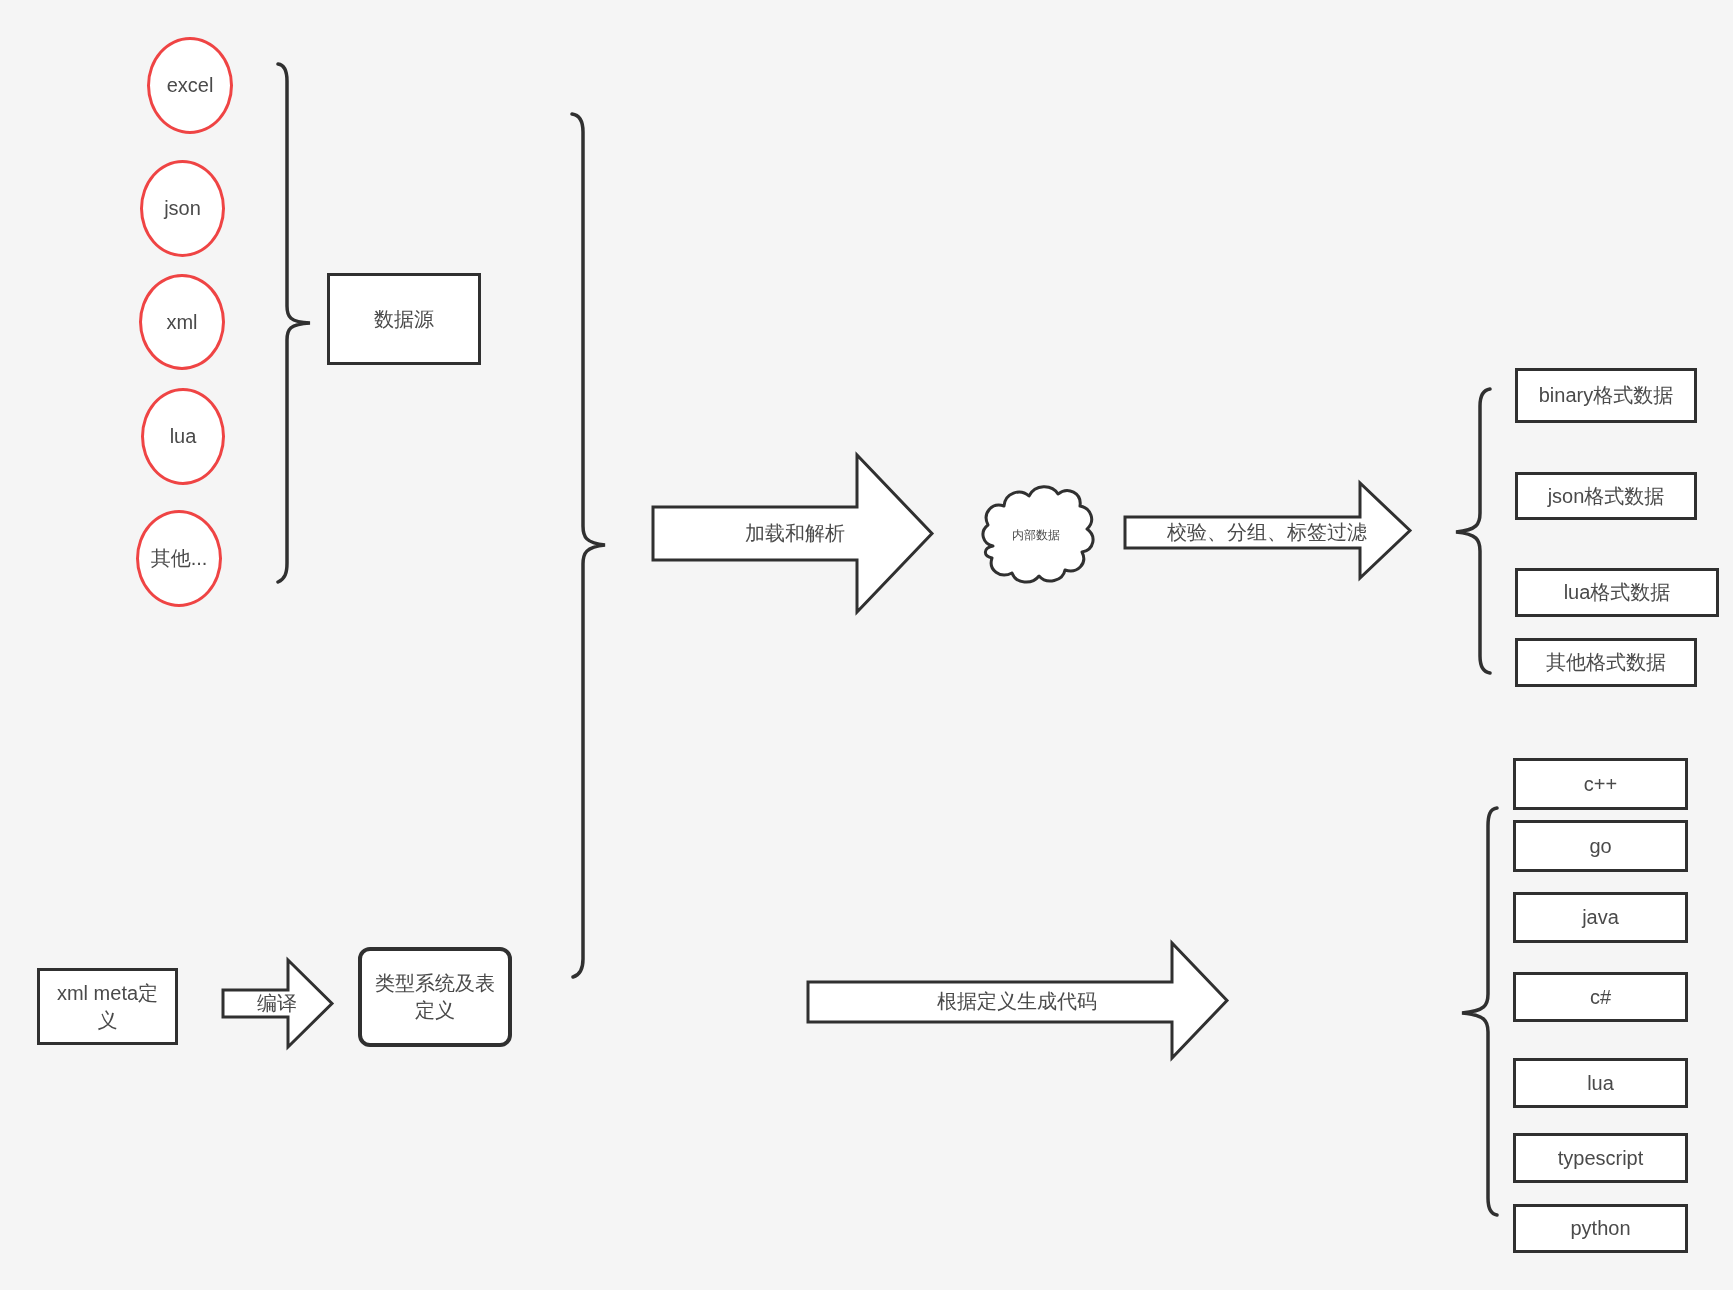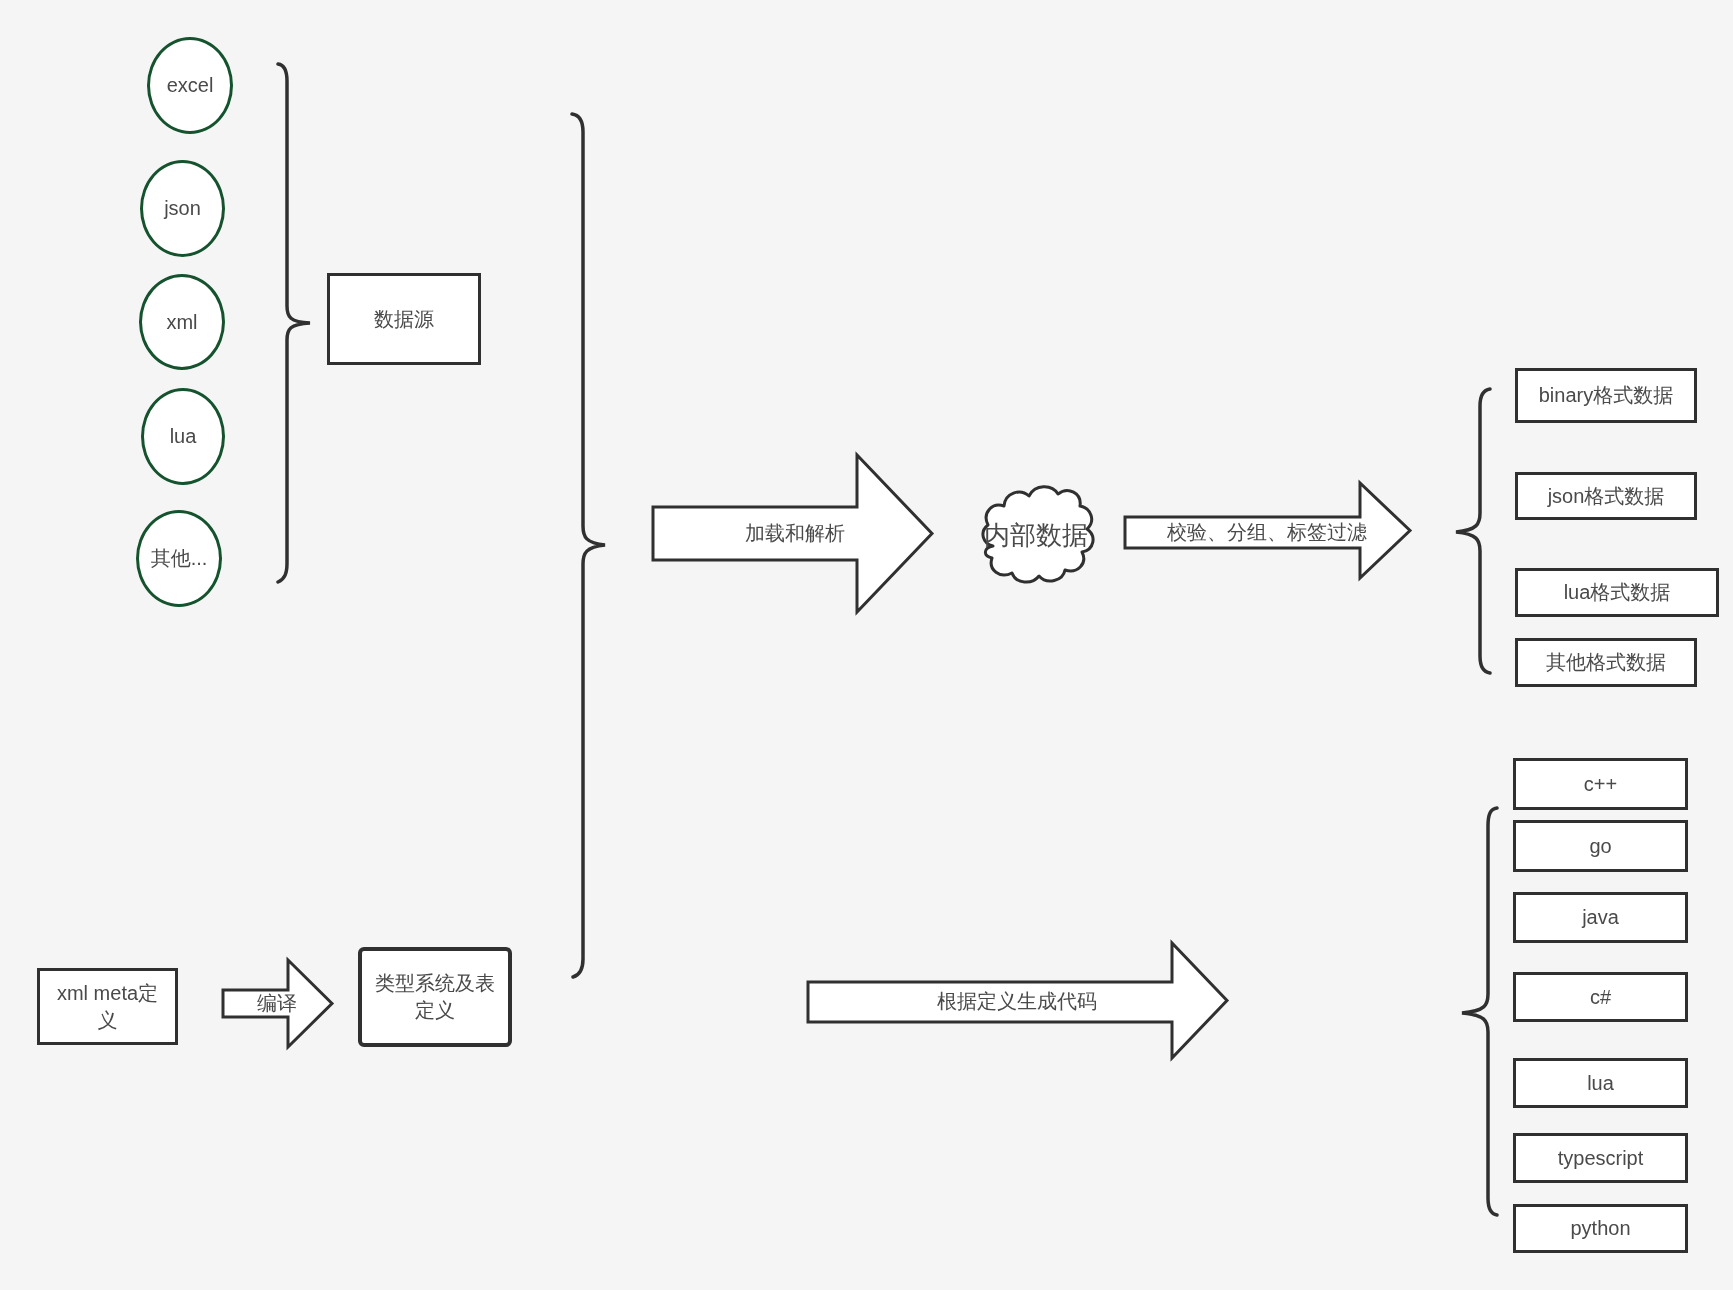--- a/index.html
+++ b/index.html
@@ -2,29 +2,29 @@
 <html><head>
 <meta charset="utf-8">
 <style>
   html,body{margin:0;padding:0;background:#f5f5f5;}
   .canvas{
     position:relative;width:1733px;height:1290px;background:#f5f5f5;
     font-family:"Liberation Sans","DejaVu Sans",sans-serif;
     color:#4a4a4a;font-size:20px;overflow:hidden;
   }
   .node{
-    position:absolute;background:#ffffff;border:3px solid #14532d;border-radius:50%;
+    position:absolute;background:#ffffff;border:3px solid #ef4444;border-radius:50%;
     display:flex;align-items:center;justify-content:center;box-sizing:border-box;
   }
   .box{
     position:absolute;background:#ffffff;border:3px solid #303030;
     display:flex;align-items:center;justify-content:center;box-sizing:border-box;
     text-align:center;line-height:1.35;
   }
-  .rounded{border-radius:6px;border-width:4px;}
+  .rounded{border-radius:12px;border-width:4px;}
   .shape{position:absolute;overflow:visible;}
   .shape polygon{fill:#ffffff;stroke:#303030;stroke-width:3;stroke-linejoin:miter;}
   .shape path.brace{fill:none;stroke:#303030;stroke-width:3.5;stroke-linecap:round;}
   .shape path.cloud{fill:#ffffff;stroke:#303030;stroke-width:3;stroke-linejoin:round;}
   .label{
     position:absolute;transform:translate(-50%,-50%);white-space:nowrap;
     color:#4a4a4a;
   }
 </style>
 </head>
@@ -61,21 +61,21 @@
   </svg>
 
   <svg class="shape" style="left:649px;top:451px;" width="288" height="166" viewBox="0 0 288 166">
     <polygon points="4,56 208,56 208,4 283,82.5 208,161 208,109 4,109"></polygon>
   </svg>
   <div class="label" style="left:795px;top:533px;">加载和解析</div>
 
   <svg class="shape" style="left:977px;top:482px;" width="116" height="106" viewBox="0 0 116 106">
     <path class="cloud" d="M 16,64 C 6,62 2,50 11,43 C 5,31 15,20 27,24 C 28,11 43,6 52,14 C 58,2 75,2 81,12 C 91,4 105,11 103,24 C 114,26 119,39 110,47 C 120,54 117,68 105,70 C 111,82 100,92 88,88 C 86,99 70,103 62,94 C 55,103 39,102 35,91 C 23,97 11,88 15,76 C 6,74 6,66 16,64 Z"></path>
   </svg>
-  <div class="label" style="left:1036px;top:535px;font-size:26px;">内部数据</div>
+  <div class="label" style="left:1036px;top:535px;font-size:12px;">内部数据</div>
 
   <svg class="shape" style="left:1121px;top:479px;" width="294" height="104" viewBox="0 0 294 104">
     <polygon points="4,38 239,38 239,4 289,51.5 239,99 239,69 4,69"></polygon>
   </svg>
   <div class="label" style="left:1267px;top:532px;">校验、分组、标签过滤</div>
 
   <svg class="shape" style="left:1448px;top:382px;" width="50" height="300" viewBox="0 0 50 300">
     <path class="brace" d="M 42,7 C 35,8 32,14 32,24 L 32,131 C 32,142 29,148 8,150 C 29,152 32,158 32,169 L 32,274 C 32,284 35,290 42,291"></path>
   </svg>
 

